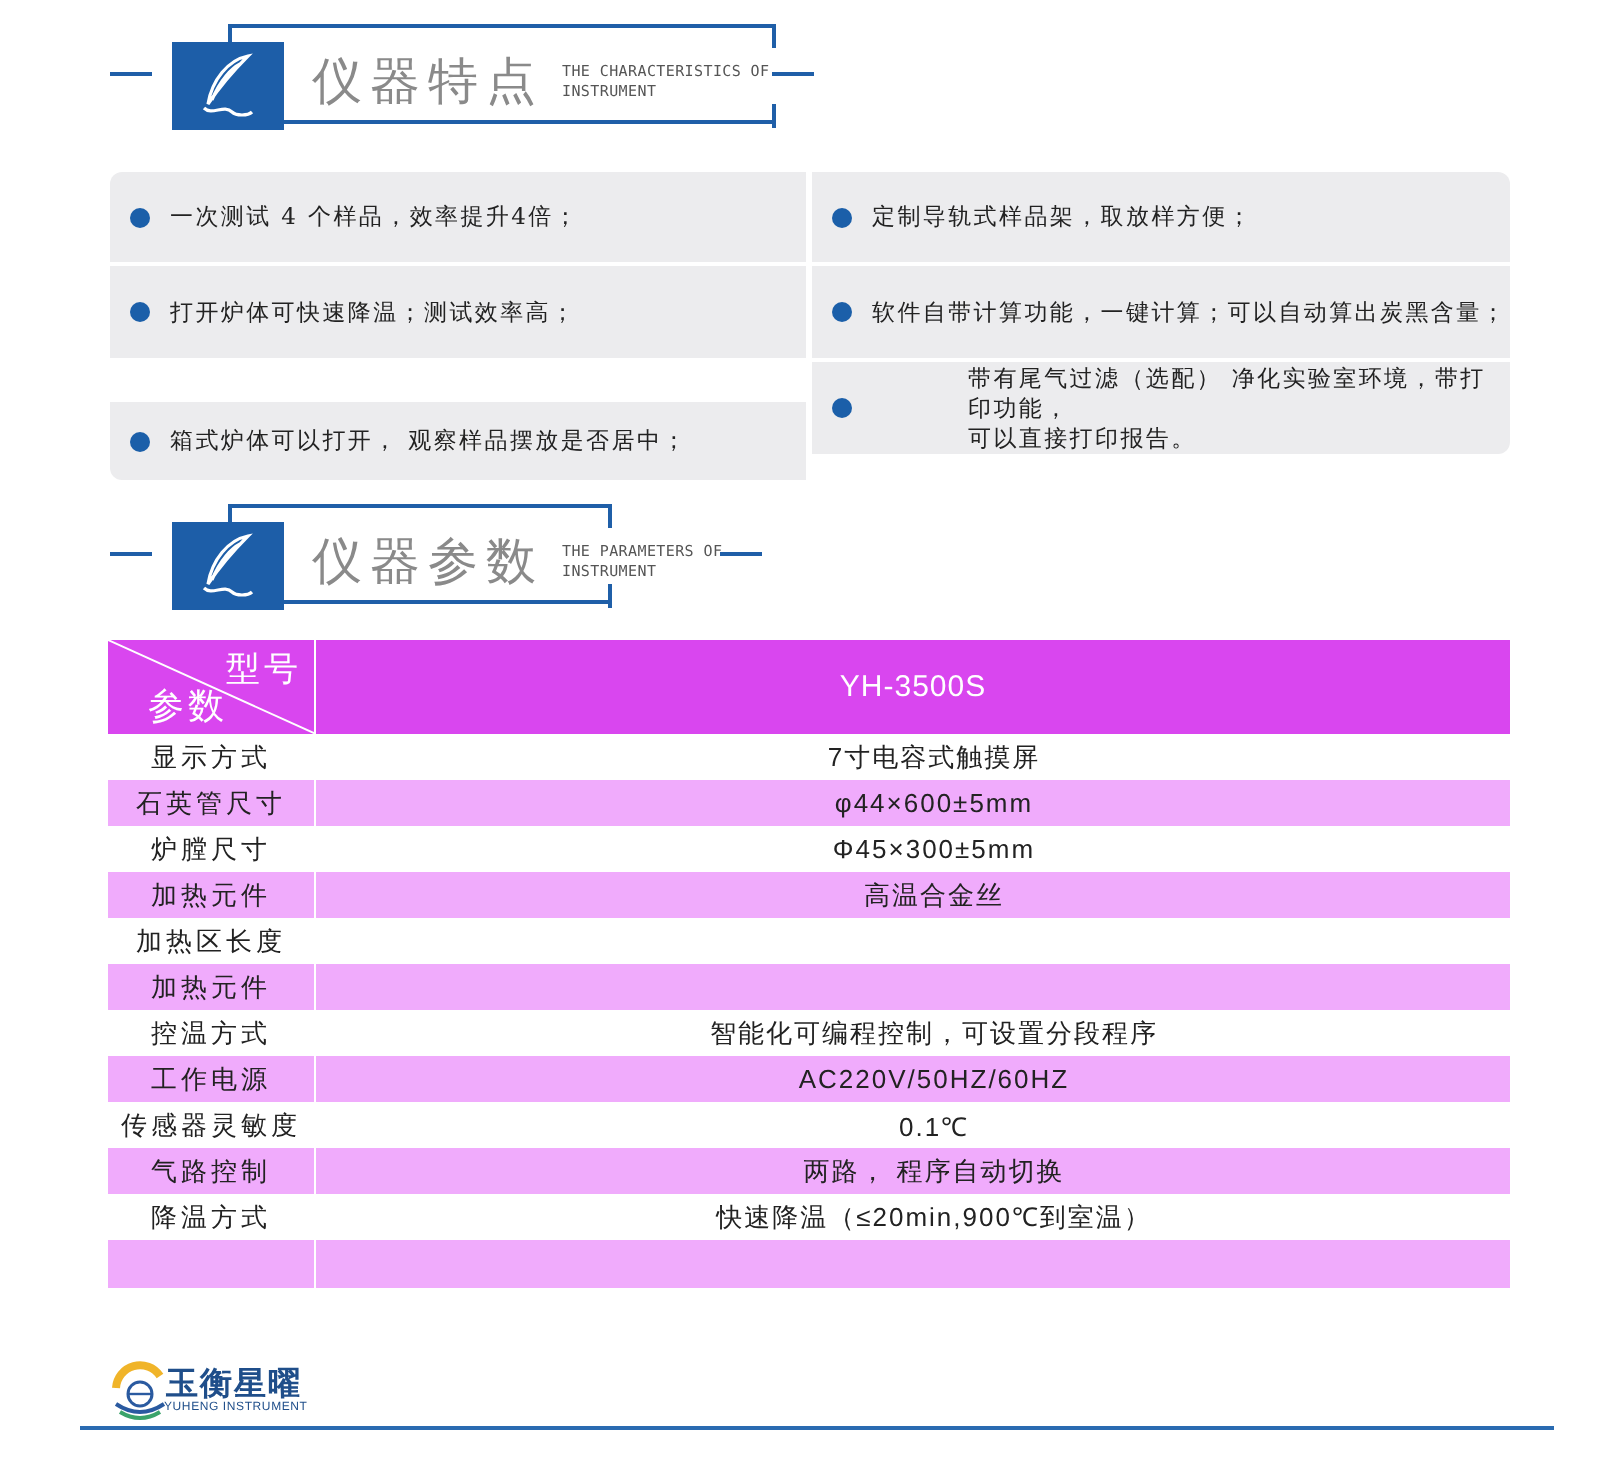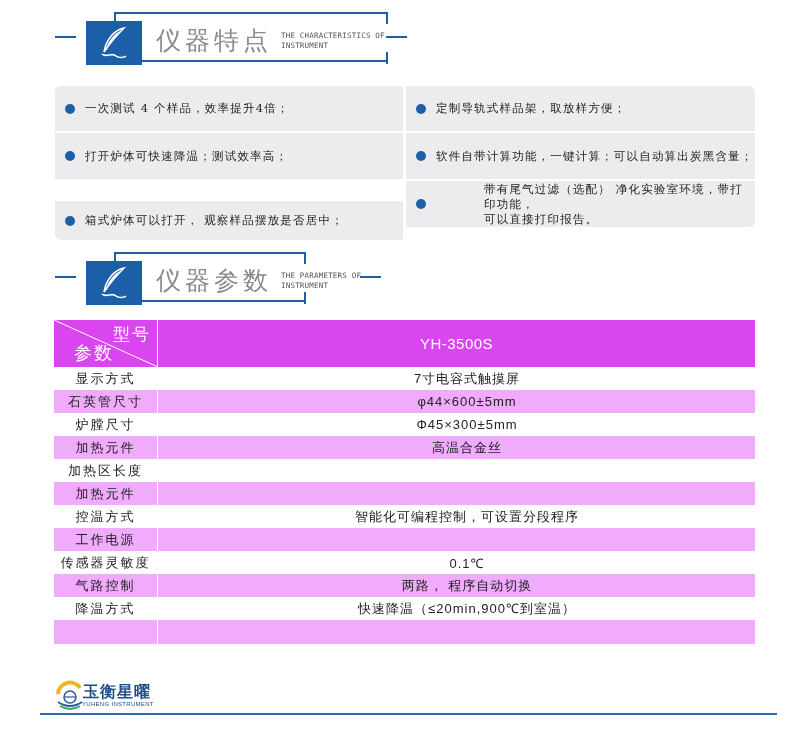--- a/index.html
+++ b/index.html
@@ -149,20 +149,21 @@
     </div>
   <div class="prow alt">
       <div class="c1">加热元件</div>
     </div>
   <div class="prow">
       <div class="c1">控温方式</div>
       <div class="c2">智能化可编程控制，可设置分段程序</div>
     </div>
   <div class="prow alt">
       <div class="c1">工作电源</div>
+      <div class="c2">AC220V/50HZ/60HZ</div>
     </div>
   <div class="prow">
       <div class="c1">传感器灵敏度</div>
       <div class="c2">0.1℃</div>
     </div>
   <div class="prow alt">
       <div class="c1">气路控制</div>
       <div class="c2">两路， 程序自动切换</div>
     </div>
   <div class="prow">

